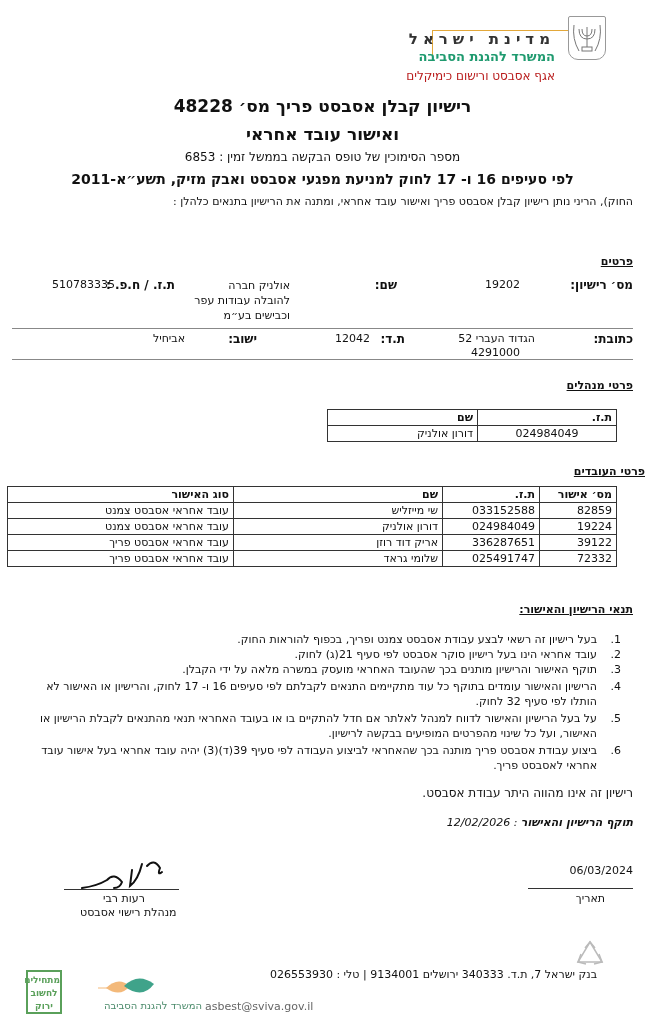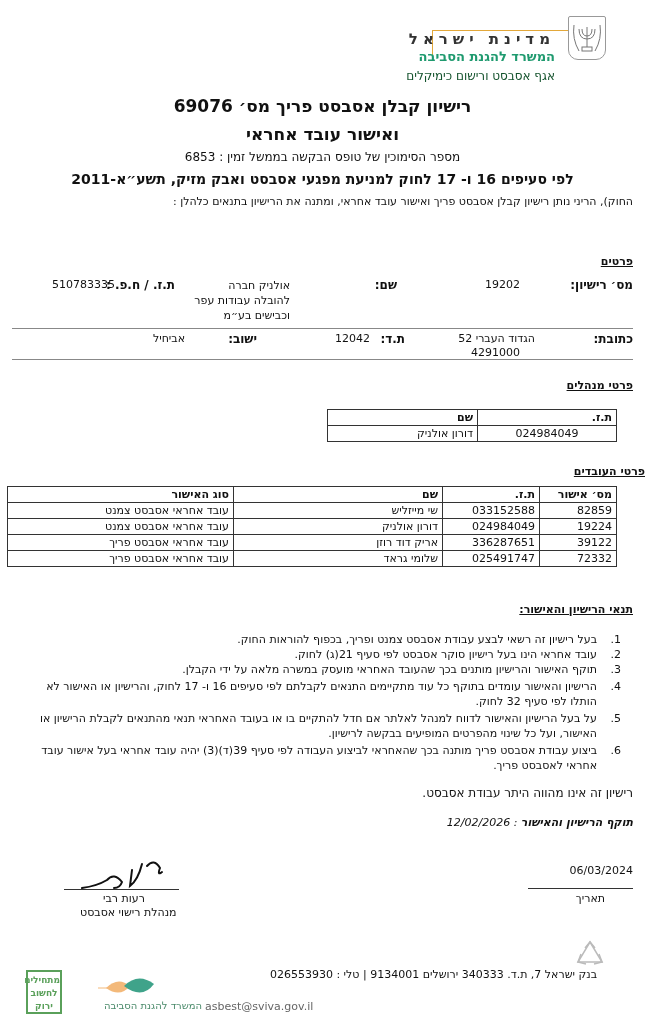--- a/index.html
+++ b/index.html
@@ -6,21 +6,21 @@
   body{width:645px;height:1024px;position:relative;overflow:hidden;
        font-family:"DejaVu Sans","Liberation Sans",sans-serif;color:#111;direction:rtl;}
   .abs{position:absolute;}
   .b{font-weight:bold;}
   
   #emblem{left:568px;top:16px;width:36px;height:42px;border:1px solid #999;border-radius:2px 2px 10px 10px;}
   #gold-line{left:432px;top:30px;width:136px;height:1px;background:#e3a83a;}
   #gold-vline{left:432px;top:30px;width:1px;height:30px;background:#e3a83a;}
   #state-name{right:90px;top:30px;font-size:15px;letter-spacing:5px;color:#333;font-weight:bold;}
   #ministry-name{right:90px;top:49px;font-size:13px;color:#1f9a6f;font-weight:bold;}
-  #division-name{right:90px;top:69px;font-size:12px;color:#14532d;}
+  #division-name{right:90px;top:69px;font-size:12px;color:#b91c1c;}
   
   .center{left:0;width:645px;text-align:center;}
   #title1{top:96px;font-size:17px;font-weight:bold;}
   #title2{top:124px;font-size:17px;font-weight:bold;}
   #ref-line{top:150px;font-size:12px;}
   #law-line{top:171px;font-size:14px;font-weight:bold;}
   #intro{right:12px;left:12px;top:194px;font-size:11px;line-height:16px;text-align:justify;}
   
   .sec-head{font-size:11px;font-weight:bold;text-decoration:underline;}
   .lbl{font-size:12px;font-weight:bold;}
@@ -48,21 +48,21 @@
       <rect x="13" y="30" width="10" height="4"></rect>
     </g>
   </svg>
 </div>
 <div class="abs" id="gold-line"></div>
 <div class="abs" id="gold-vline"></div>
 <div class="abs" id="state-name">מדינת ישראל</div>
 <div class="abs" id="ministry-name">המשרד להגנת הסביבה</div>
 <div class="abs" id="division-name">אגף אסבסט ורישום כימיקלים</div>
 
-<div class="abs center" id="title1">רישיון קבלן אסבסט פריך מס׳ 69076</div>
+<div class="abs center" id="title1">רישיון קבלן אסבסט פריך מס׳ 48228</div>
 <div class="abs center" id="title2">ואישור עובד אחראי</div>
 <div class="abs center" id="ref-line">מספר הסימוכין של טופס הבקשה בממשל זמין : 6853</div>
 <div class="abs center" id="law-line">לפי סעיפים 16 ו- 17 לחוק למניעת מפגעי אסבסט ואבק מזיק, תשע״א-2011</div>
 <div class="abs" id="intro">
   <div>החוק), הריני נותן רישיון קבלן אסבסט פריך  ואישור עובד אחראי,  ומתנה את הרישיון בתנאים כלהלן :</div>
 </div>
 
 <div class="abs sec-head" style="right:12px;top:255px;">פרטים</div>
 <div class="abs lbl" style="right:12px;top:278px;">מס׳ רישיון:</div>
 <div class="abs val" style="right:125px;top:278px;">19202</div>

